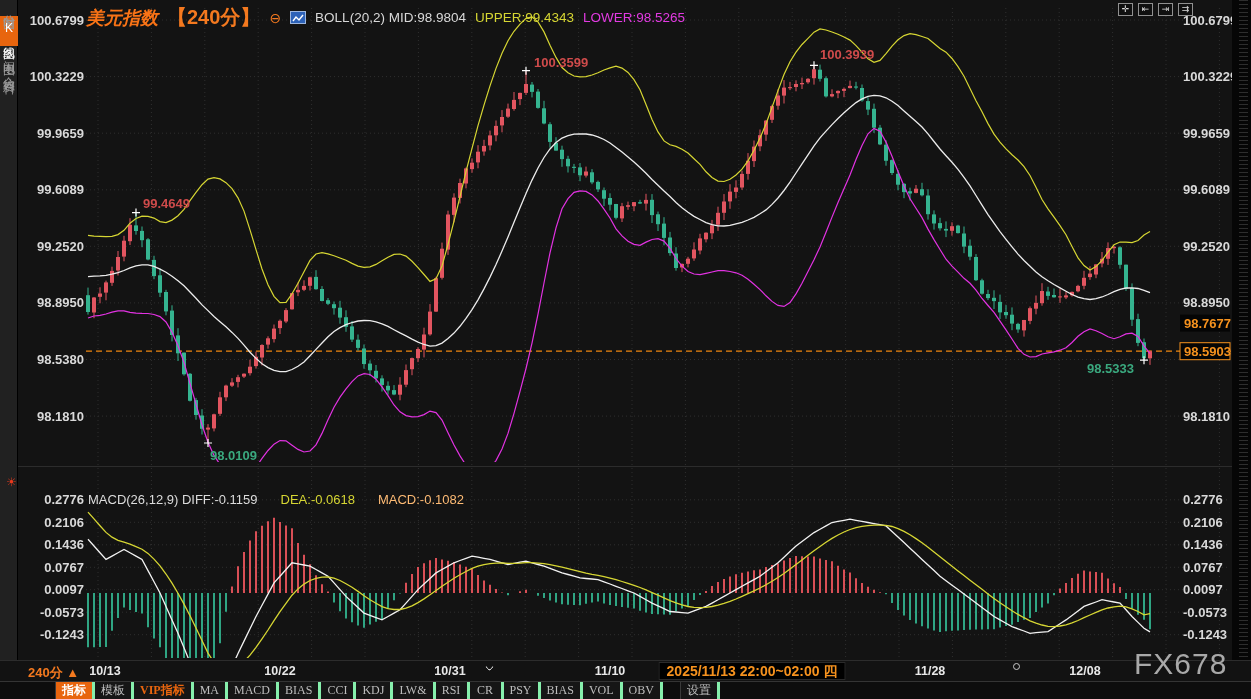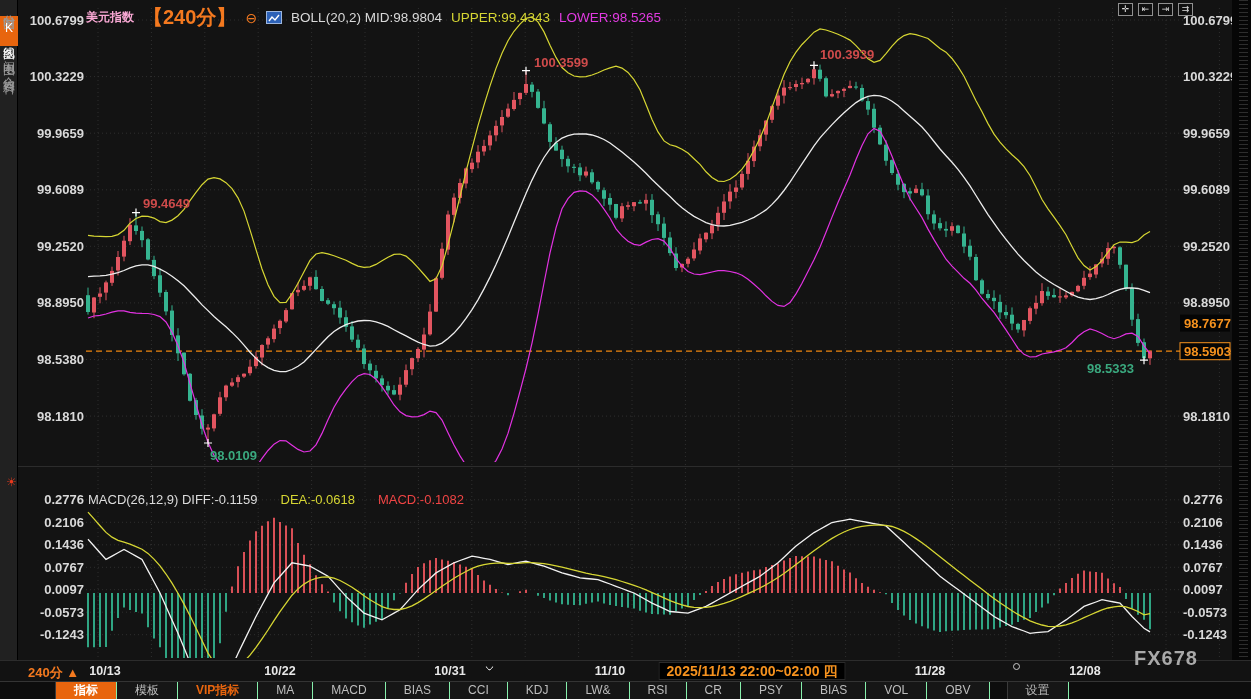--- a/index.html
+++ b/index.html
@@ -7,57 +7,57 @@
        font-family:"Liberation Sans","DejaVu Sans",sans-serif;-webkit-font-smoothing:antialiased;}
   .app *{box-sizing:border-box;}
   svg{position:absolute;left:0;top:0;}
   
   .sidebar{position:absolute;left:0;top:0;width:18px;height:660px;background:#212121;border-right:1px solid #000;z-index:20;}
   .side-item{writing-mode:vertical-rl;text-orientation:upright;width:18px;text-align:center;
              color:#9a9a9a;font-size:12px;line-height:18px;letter-spacing:2px;margin:0 auto;padding:5px 0;cursor:default;}
   .side-item.active{background:#e8650e;color:#fff;}
   
   .hdr{position:absolute;left:86px;top:4px;display:flex;align-items:center;gap:9px;z-index:30;font-size:13.5px;color:#d8d8d8;white-space:nowrap;}
-  .hdr .sym{font-weight:700;font-size:12px;color:#f9a8d4;}
+  .hdr .sym{font-weight:700;font-size:18px;color:#f97316;font-style:italic;}
   .hdr .per{font-weight:700;font-size:20px;color:#f4791f;}
   .hdr .minus{color:#f4791f;font-size:14px;cursor:pointer;}
   .hdr .upper{color:#d6d633;}
   .hdr .lower{color:#e23ae2;}
   .chart-ico{display:inline-block;width:16px;height:13px;background:#2d62b8;border:1px solid #9db6dd;position:relative;}
   .chart-ico svg{position:absolute;left:0;top:0;}
   
   .top-icons{position:absolute;left:1118px;top:3px;display:flex;gap:5px;z-index:30;}
   .ti{width:15px;height:13px;border:1px solid #909090;background:#101010;color:#dcdcdc;
       font-size:9px;line-height:11px;text-align:center;cursor:pointer;}
   
   .macd-hdr{position:absolute;left:88px;top:492px;display:flex;gap:23px;font-size:13px;z-index:30;white-space:nowrap;}
-  .macd-hdr .f{color:#dcdcdc;} .macd-hdr .dea{color:#d6d633;} .macd-hdr .m{color:#ef4444;}
+  .macd-hdr .f{color:#dcdcdc;} .macd-hdr .dea{color:#d6d633;} .macd-hdr .m{color:#fdba74;}
   .alert{position:absolute;left:6px;top:475px;color:#e8391d;font-size:12px;z-index:31;cursor:pointer;}
   
   .right-strip{position:absolute;left:1232px;top:0;width:19px;height:660px;background:#060606;z-index:20;}
   .right-strip .lines{margin-left:7px;width:9px;height:100%;
       background:repeating-linear-gradient(to bottom,#3e3e3e 0 1px,transparent 1px 4px);opacity:.7;}
   
   .xaxis{position:absolute;left:0;top:660px;width:1251px;height:21px;background:#121212;border-top:1px solid #2c2c2c;z-index:25;}
   .period{position:absolute;left:28px;top:3px;color:#f4791f;font-weight:700;font-size:13px;cursor:pointer;}
   .xtick{position:absolute;top:3px;transform:translateX(-50%);color:#e8e8e8;font-weight:700;font-size:12.5px;}
   .xsel{position:absolute;top:1px;transform:translateX(-50%);color:#f6921e;font-weight:700;font-size:14px;
         background:#000;border:1px solid #2a2a2a;padding:0 7px;line-height:16px;}
   .moon{position:absolute;top:2px;width:7px;height:7px;border:1px solid #c8c8c8;border-radius:50%;}
   .moon.half{border-top-color:transparent;border-left-color:transparent;transform:rotate(45deg);}
   
   .toolbar{position:absolute;left:0;top:681px;width:1251px;height:18px;background:#0d0d0d;border-top:1px solid #343434;
            display:flex;padding-left:55px;z-index:25;}
-  .tb{height:17px;line-height:17px;min-width:34px;text-align:center;padding:0 18px;font-size:12px;color:#bdbdbd;
-      background:#161616;border-right:1px solid #86efac;cursor:pointer;white-space:nowrap;}
+  .tb{height:17px;line-height:17px;min-width:34px;text-align:center;padding:0 6px;font-size:12px;color:#bdbdbd;
+      background:#161616;border-right:3px solid #86efac;cursor:pointer;white-space:nowrap;font-family:Liberation Serif, serif;}
   .tb:first-child{border-left:1px solid #3a3a3a;}
   .tb.active{background:#e8650e;color:#fff;font-weight:700;}
   .tb.vip{color:#e8650e;font-weight:700;}
   .tb.gear{margin-left:17px;border-left:1px solid #3a3a3a;}
-  .watermark{position:absolute;left:1134px;top:647px;font-size:20px;font-weight:700;color:#a9a9a9;
+  .watermark{position:absolute;left:1134px;top:647px;font-size:30px;font-weight:400;color:#a9a9a9;
              letter-spacing:1px;z-index:40;}
 </style>
 </head>
 <body>
 
 <div class="app">
 
   <svg id="chart-svg" width="1251" height="660">
       <defs>
         <clipPath id="mainClip">

